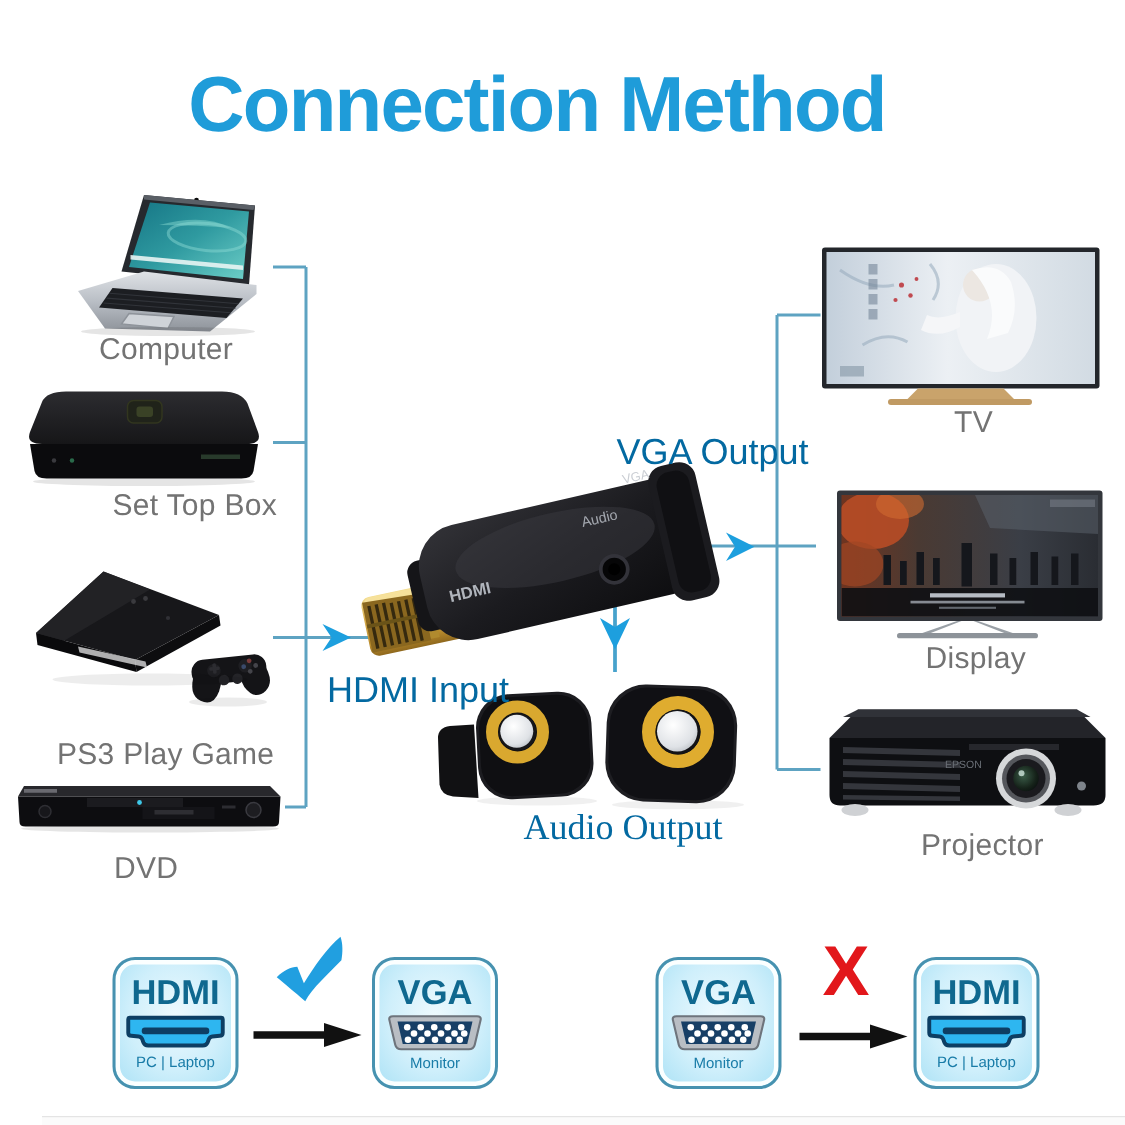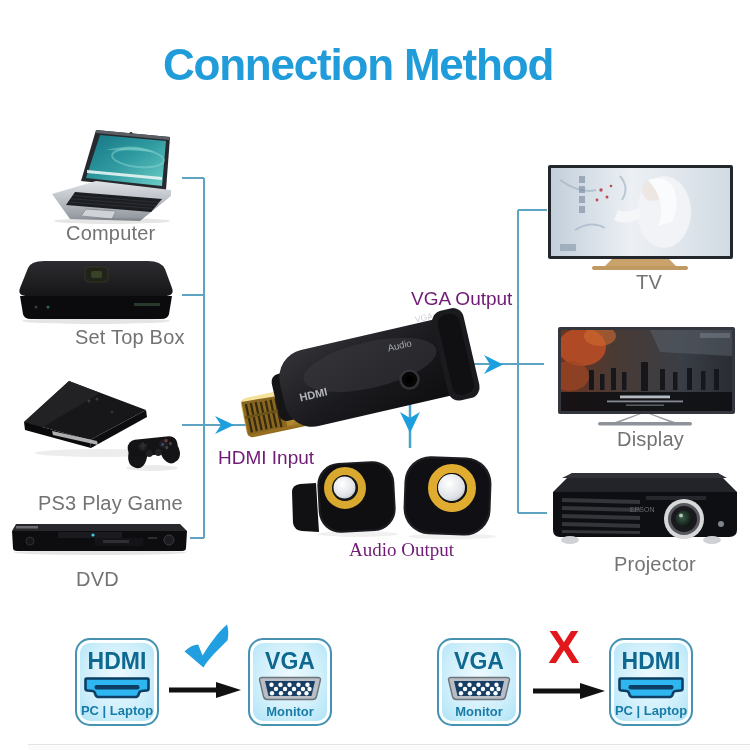--- a/index.html
+++ b/index.html
@@ -1,32 +1,32 @@
 <!DOCTYPE html>
 <html><head>
 <meta charset="utf-8">
 <style>
   html,body{margin:0;padding:0;}
   body{width:750px;height:750px;position:relative;background:#fff;overflow:hidden;
        font-family:"Liberation Sans", sans-serif;}
   .abs{position:absolute;}
   .devlabel{position:absolute;color:#737373;font-size:20px;letter-spacing:0.2px;}
-  .bluelabel{position:absolute;color:#701a75;font-size:19px;}
+  .bluelabel{position:absolute;color:#0369a1;font-size:24px;}
   .cbox{position:absolute;width:80px;height:84px;border:2px solid #4792b0;border-radius:15px;
         background:radial-gradient(ellipse at 50% 45%, #eefafe 0%, #cfeffb 55%, #a9e1f5 100%);
         box-shadow:inset 0 0 0 3px #fbffff;text-align:center;top:638px;}
   .cbox .t1{margin-top:10px;font-weight:bold;font-size:23px;color:#0f688f;line-height:1;}
-  .cbox .t2{font-weight:bold;font-size:13px;color:#197ca8;line-height:1;margin-top:4px;white-space:nowrap;}
+  .cbox .t2{font-weight:normal;font-size:10px;color:#197ca8;line-height:1;margin-top:4px;white-space:nowrap;}
   .cbox svg{display:block;margin:3px auto 0 auto;}
 </style>
 </head>
 <body>
 
 <div class="abs" style="left:0;top:40px;width:716px;text-align:center;
-     font-size:44px;font-weight:bold;color:#1f9cd9;letter-spacing:-1.2px;">Connection Method</div>
+     font-size:52px;font-weight:bold;color:#1f9cd9;letter-spacing:-1.2px;">Connection Method</div>
 
 <svg class="abs" style="left:0;top:0;" width="750" height="750" viewBox="0 0 750 750">
   <defs>
     <linearGradient id="scr" x1="0" y1="0" x2="1" y2="1">
       <stop offset="0" stop-color="#157585"></stop>
         <stop offset="0.5" stop-color="#2f9aa0"></stop>
         <stop offset="1" stop-color="#6ecfc8"></stop>
     </linearGradient>
     <linearGradient id="silver" x1="0" y1="0" x2="0" y2="1">
       <stop offset="0" stop-color="#dfe2e6"></stop>

